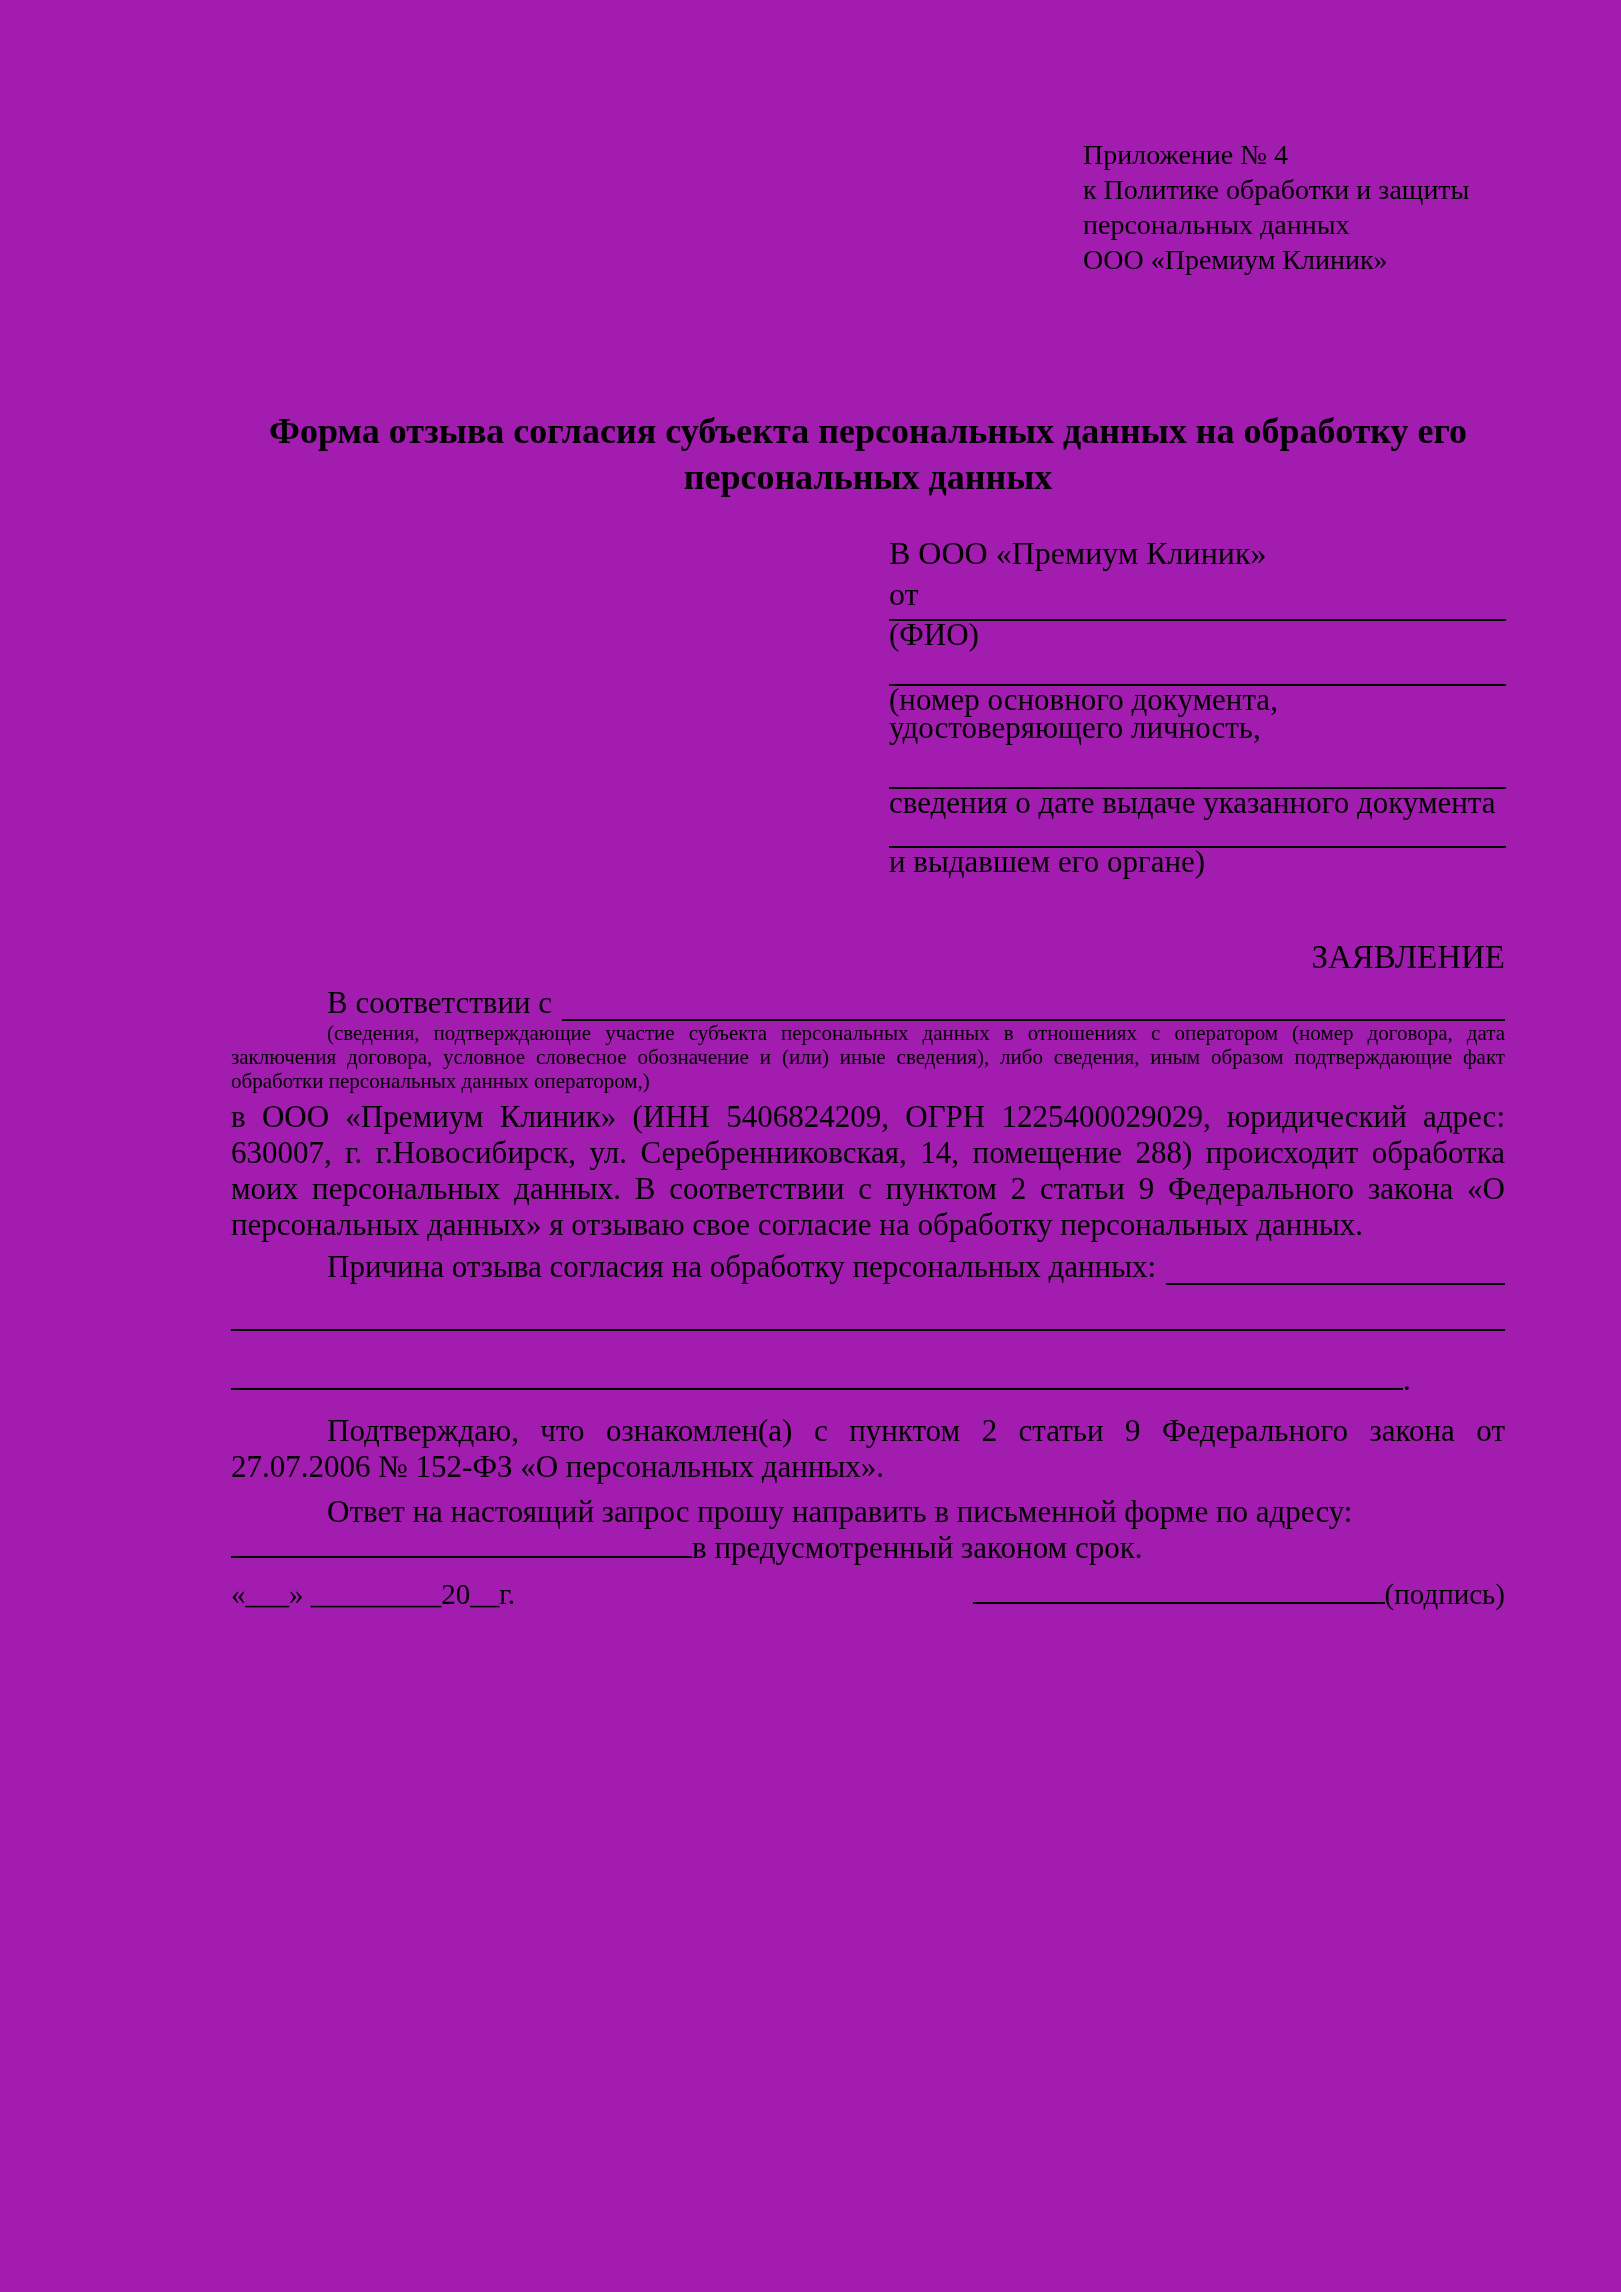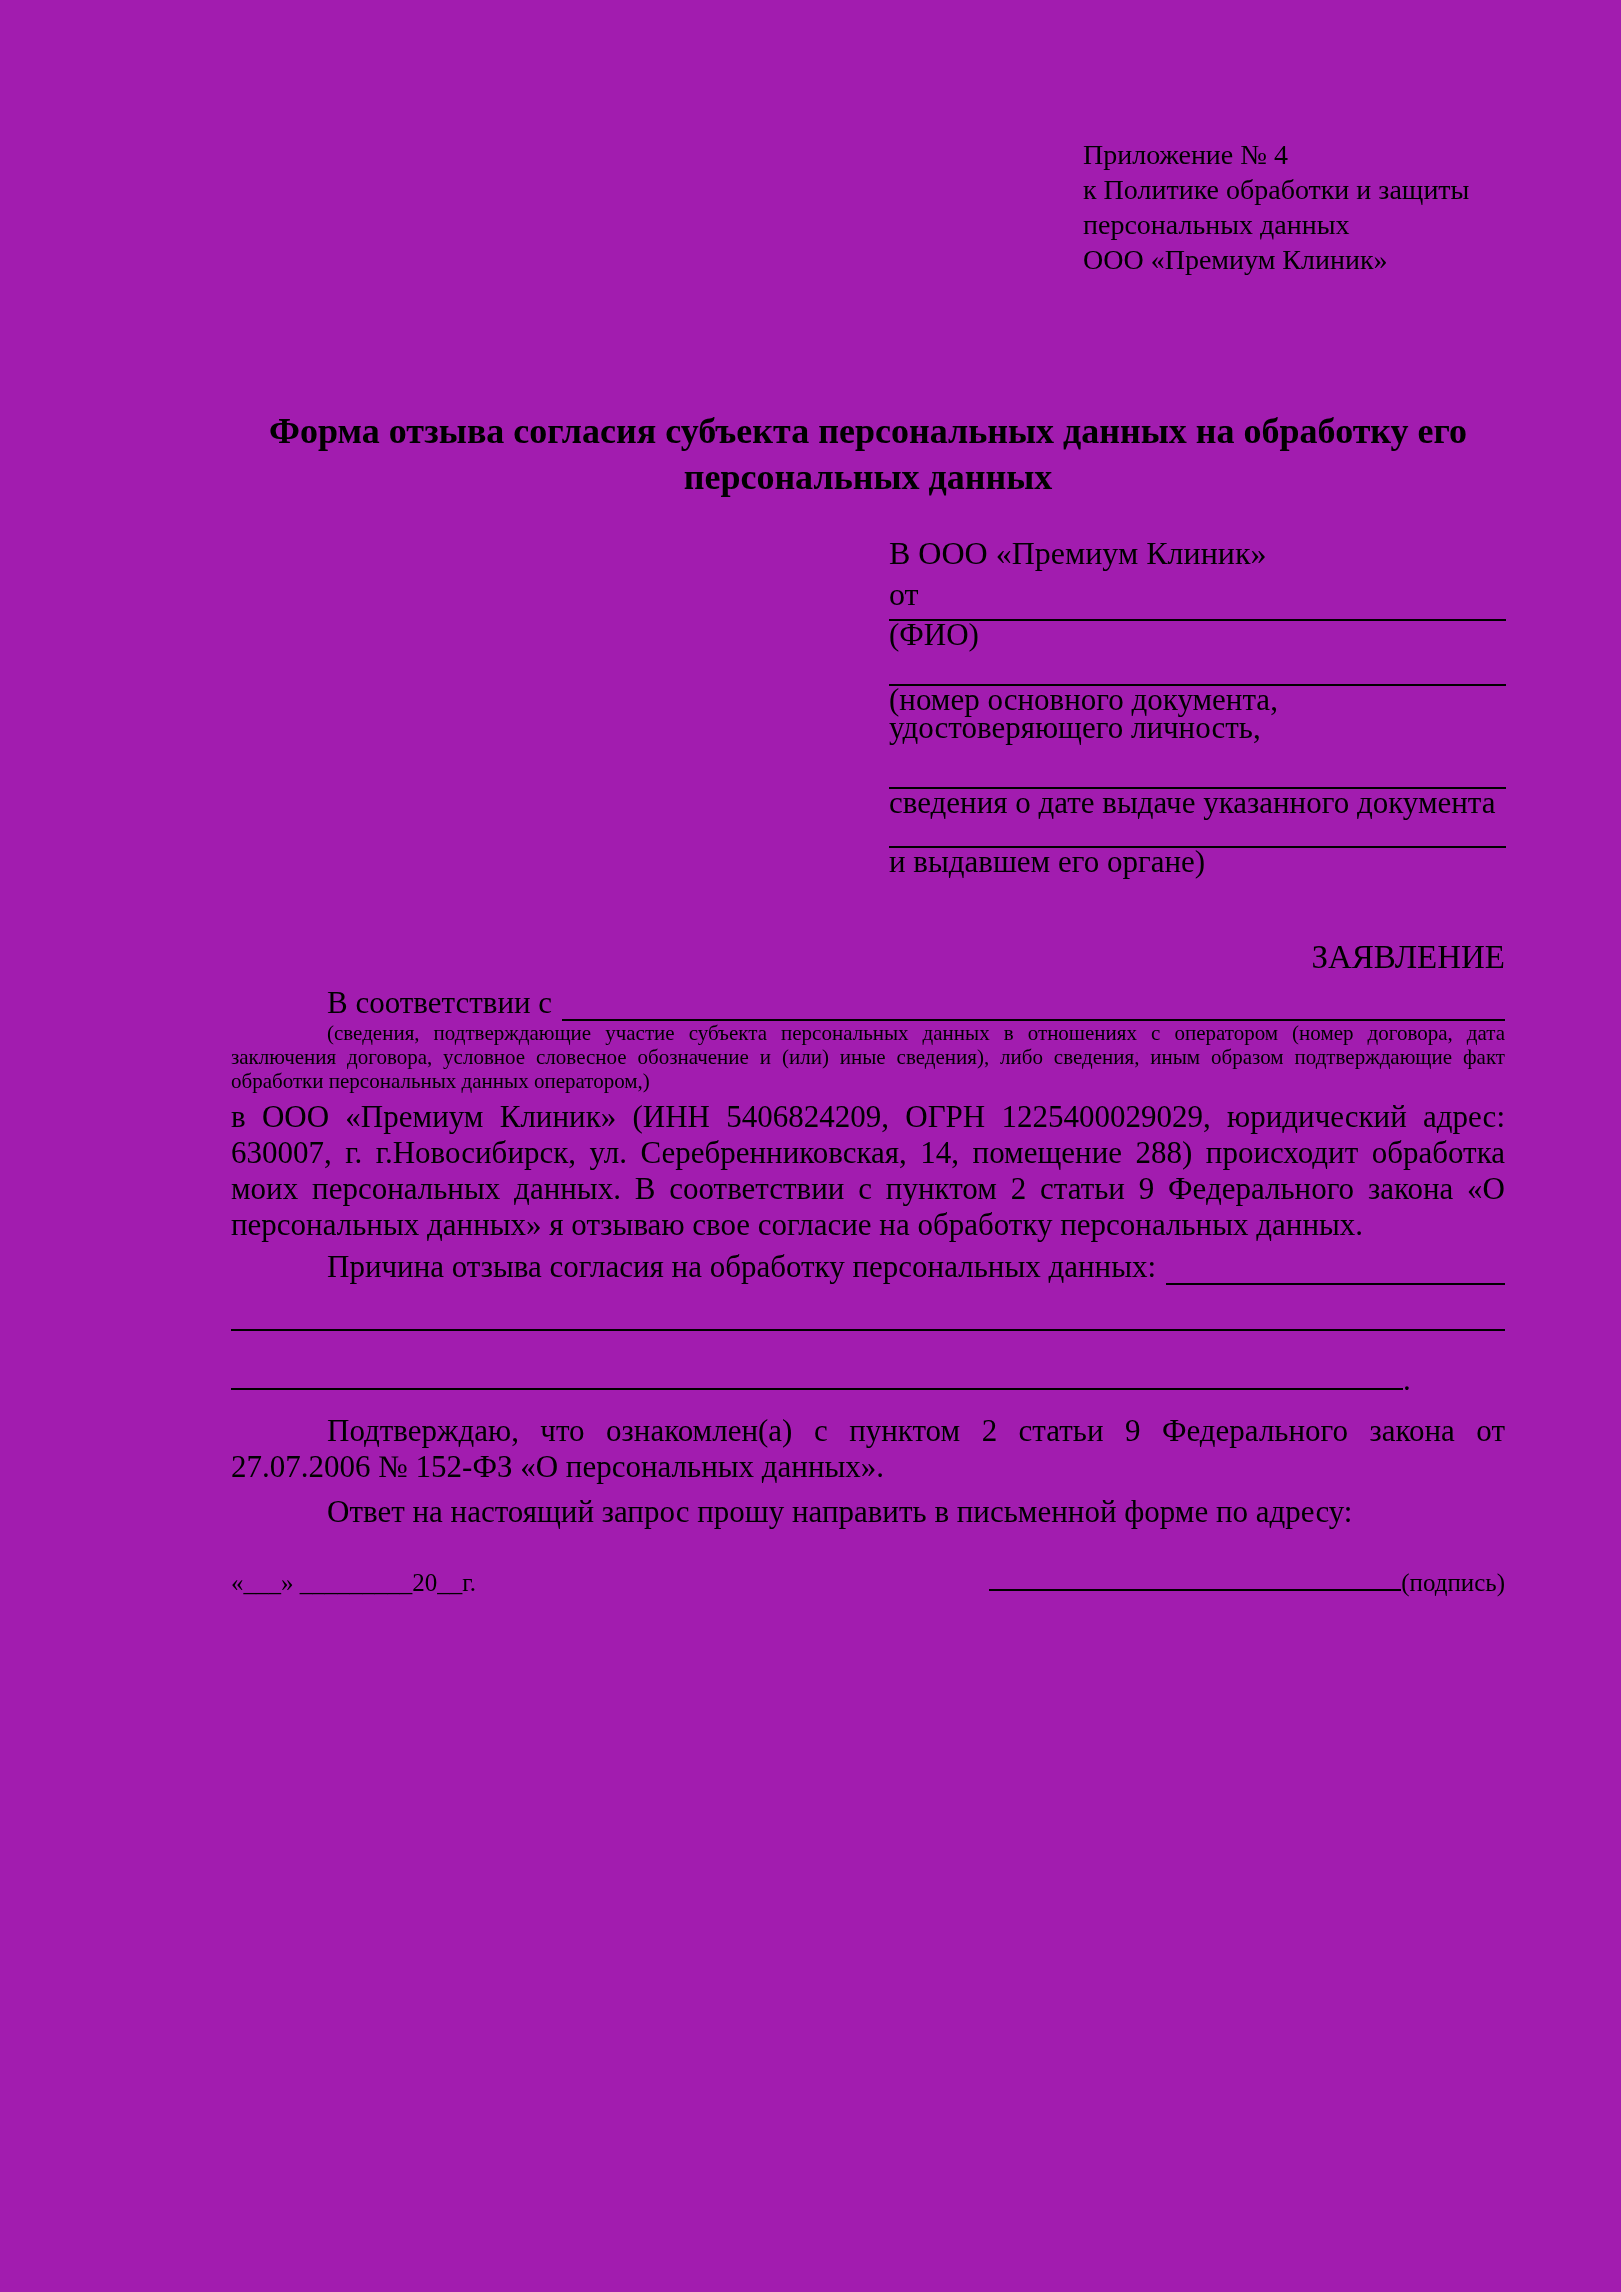--- a/index.html
+++ b/index.html
@@ -49,23 +49,23 @@
   .reason-blank-full { margin-top:44px; }
   .blank-row { margin-top:31px; font-size:31px; line-height:36px; white-space:nowrap; }
   .inline-blank { display:inline-block; border-bottom:2.9px solid #000; }
   .blank2 { width:1172px; }
   .confirm-par { margin-top:15.7px; font-size:31px; line-height:36px; text-align:justify; text-indent:96px; }
   .reply-par { margin-top:8.8px; font-size:31px; line-height:36px; text-align:justify; text-indent:96px; }
   .reply-line2 { font-size:31px; line-height:36px; white-space:nowrap; }
   .address-blank { width:461px; }
   
   .footer-row {
-    margin-top:35px;
+    margin-top:10px;
     display:flex; justify-content:space-between; align-items:baseline;
-    font-size:25px; line-height:36px;
+    font-size:29px; line-height:36px;
   }
   .sig-group { white-space:nowrap; }
   .sig-blank { width:412px; }
 </style>
 </head>
 <body>
 
 <div class="page">
 
   <div class="header-block">
@@ -114,20 +114,23 @@
 
   <div class="blank-line reason-blank-full"></div>
 
   <div class="blank-row">
     <span class="inline-blank blank2"></span><span>.</span>
   </div>
 
   <div class="confirm-par">Подтверждаю, что ознакомлен(а) с пунктом 2 статьи 9 Федерального закона от 27.07.2006 № 152-ФЗ «О персональных данных».</div>
 
   <div class="reply-par">Ответ на настоящий запрос прошу направить в письменной форме по адресу:</div>
+  <div class="reply-line2">
+    <span class="inline-blank address-blank"></span><span>в предусмотренный законом срок.</span>
+  </div>
 
   <div class="footer-row">
     <span>«___» _________20__г.</span>
     <span class="sig-group">
       <span class="inline-blank sig-blank"></span><span>(подпись)</span>
     </span>
   </div>
 
 </div>
 

